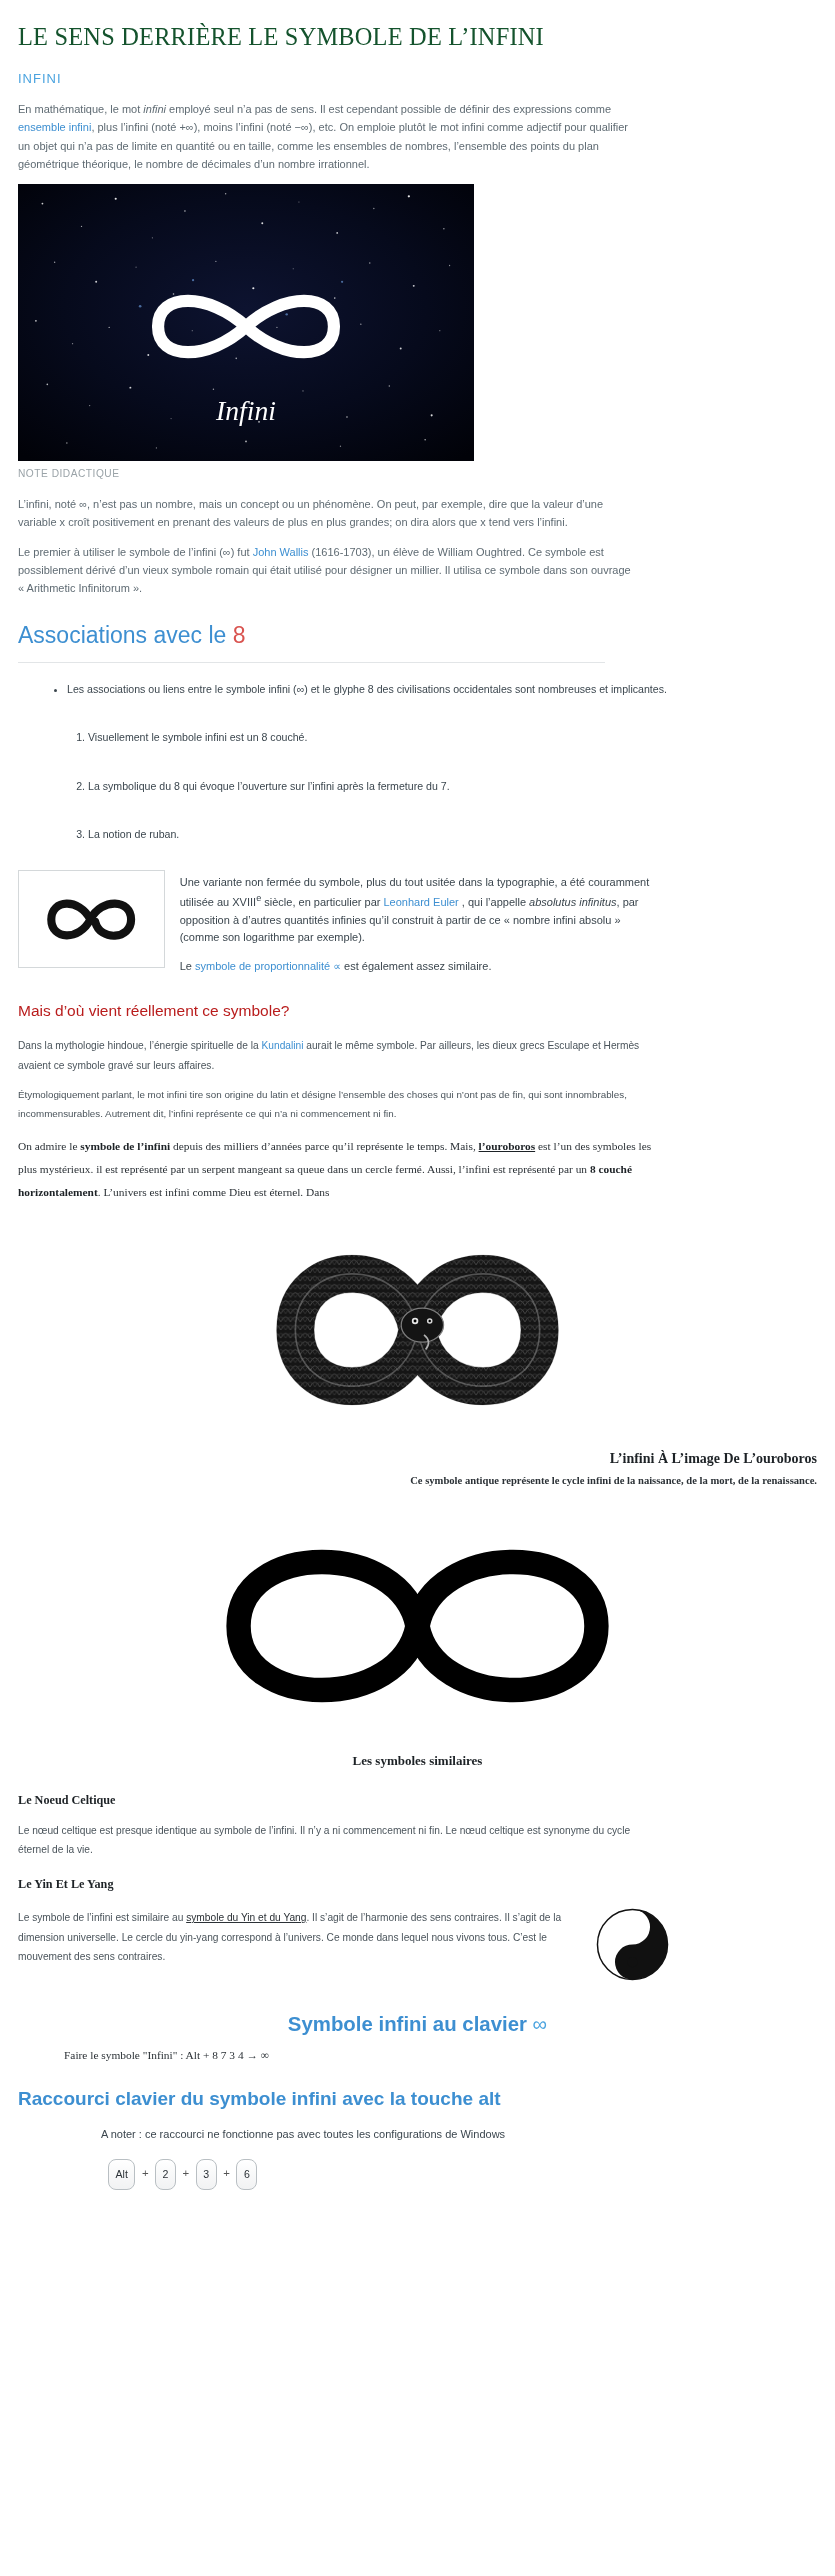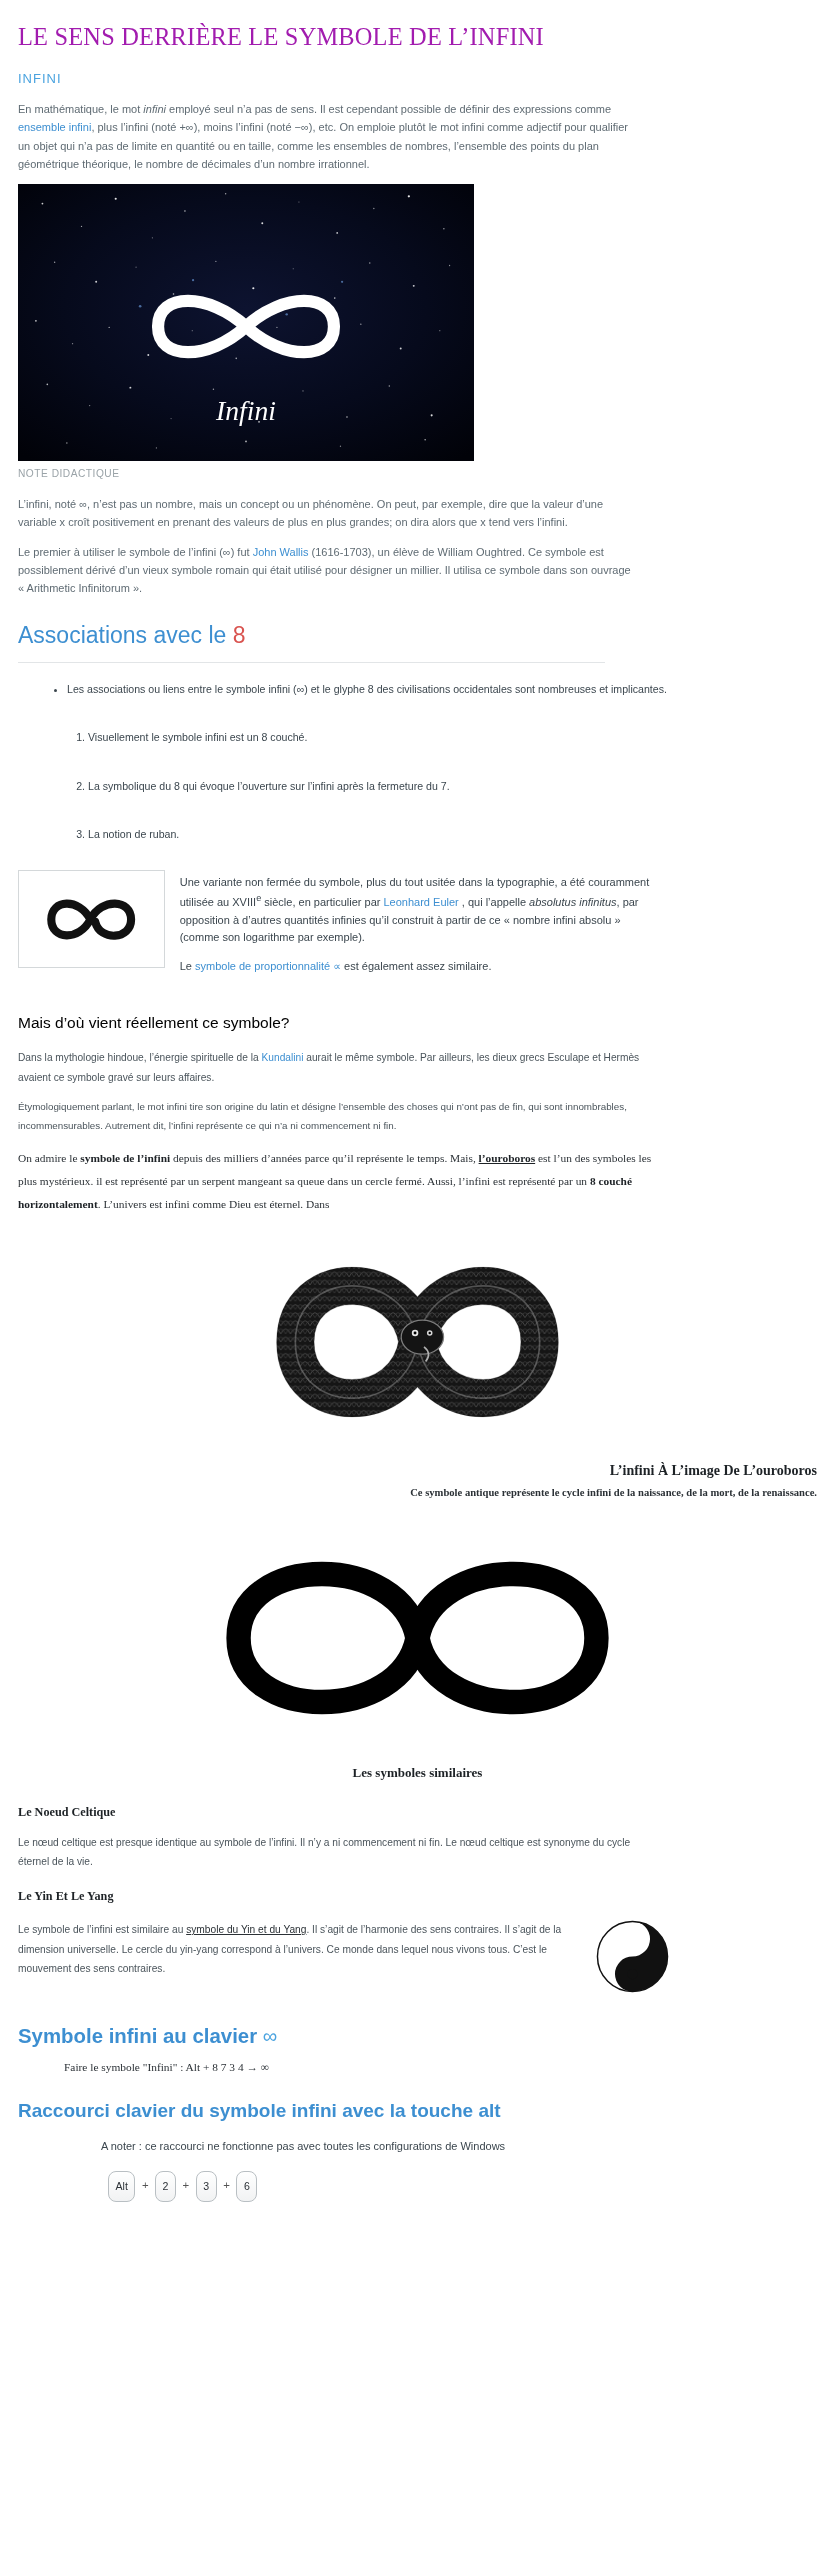--- a/index.html
+++ b/index.html
@@ -16,21 +16,21 @@
   }
   .page {
     width: 835px;
     padding: 14.7px 18px 33px 18px;
     position: relative;
   }
   h1.main-title {
     font-family: "Liberation Serif", serif;
     font-size: 24.4px;
     font-weight: normal;
-    color: #a21caf;
+    color: #14532d;
     margin: 3.3px 0 13px 0;
     letter-spacing: 0.2px;
   }
   .subhead {
     color: #4aa3df;
     font-size: 13px;
     letter-spacing: 1px;
     margin: 0 0 11.4px 0;
     font-weight: normal;
   }
@@ -106,22 +106,22 @@
     font-size: 11px;
     color: #3b464e;
     line-height: 1.6;
     max-width: 473px;
     padding-top: 3.3px;
   }
   .euler-text p { margin: 0 0 11.4px 0; }
   h3.question {
     font-size: 15.5px;
     font-weight: normal;
-    color: #000000;
-    margin: 24px 0 13px 0;
+    color: #b91c1c;
+    margin: 12px 0 13px 0;
   }
   .small-text {
     font-size: 10.2px;
     color: #4a545b;
     line-height: 1.9;
     margin: 0 0 11.4px 0;
     max-width: 644px;
   }
   .serif-text {
     font-family: "Liberation Serif", serif;
@@ -181,20 +181,21 @@
     align-items: center;
     gap: 16.3px;
   }
   .yin-text { flex: 1 1 auto; max-width: 562px; }
   .yin-figure { flex: 0 0 auto; width: 73px; height: 73px; margin-top: 3.3px; }
   h2.kbd-title {
     font-size: 20.4px;
     font-weight: bold;
     color: #3d8fd1;
     margin: 28px 0 6.5px 0;
+    text-align: center;
   }
   h2.kbd-title .inf { color: #4aa3df; font-weight: normal; }
   .kbd-line {
     font-family: "Liberation Serif", serif;
     font-size: 11.4px;
     color: #2b3136;
     margin: 0 0 21px 0;
     padding-left: 46px;
   }
   h2.alt-title {

